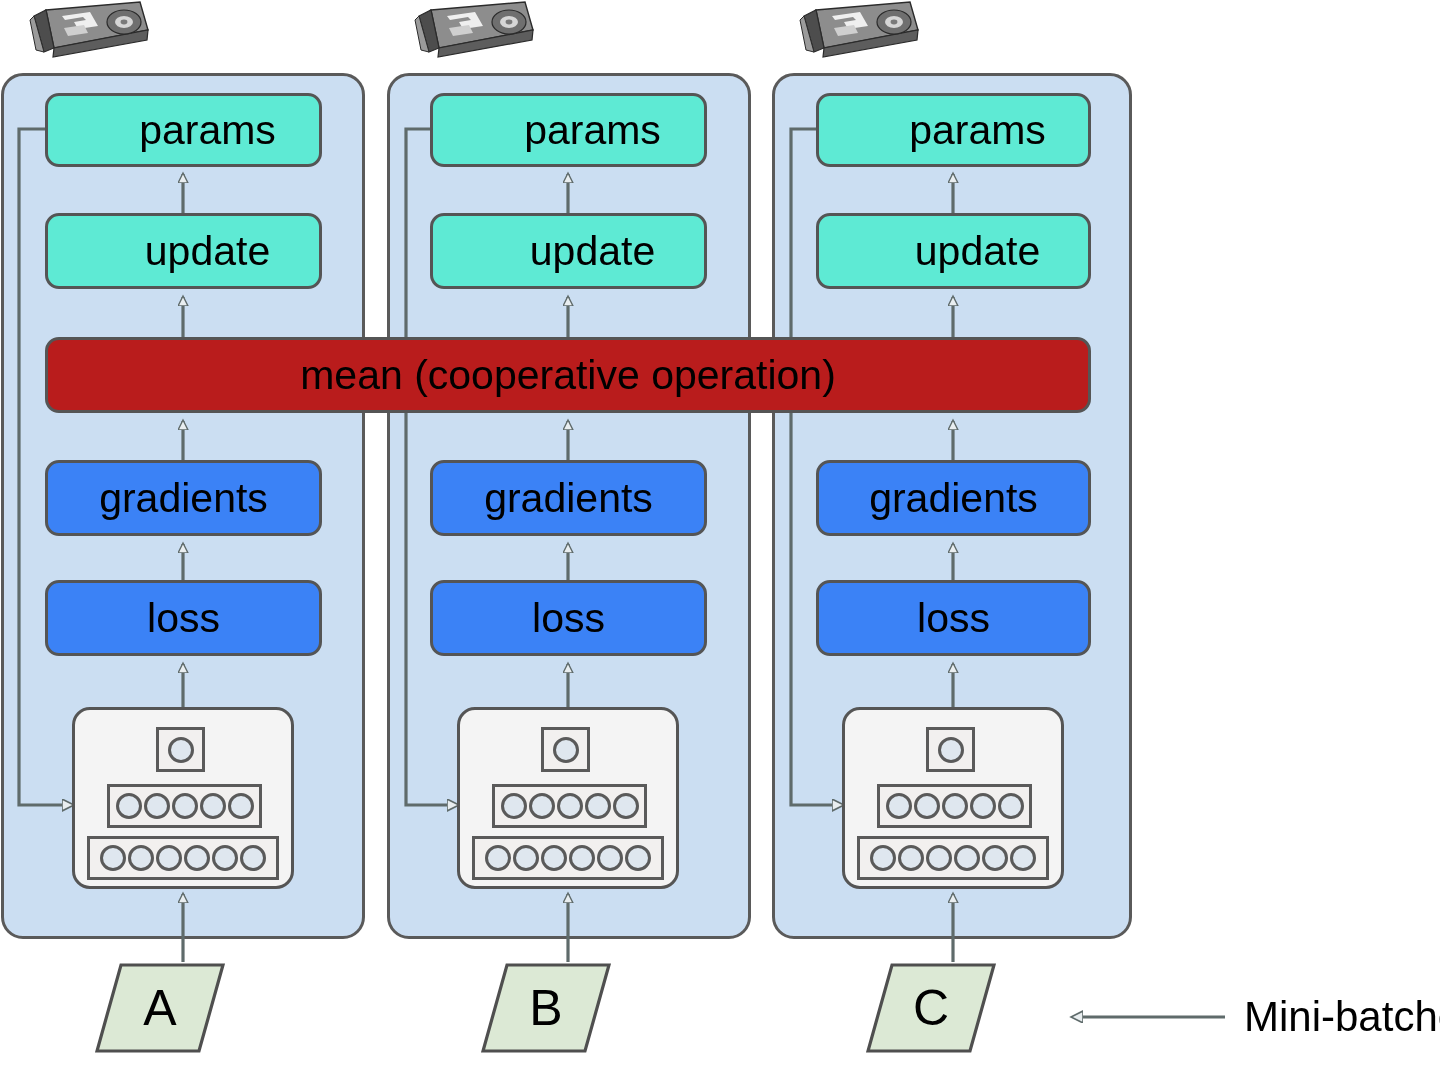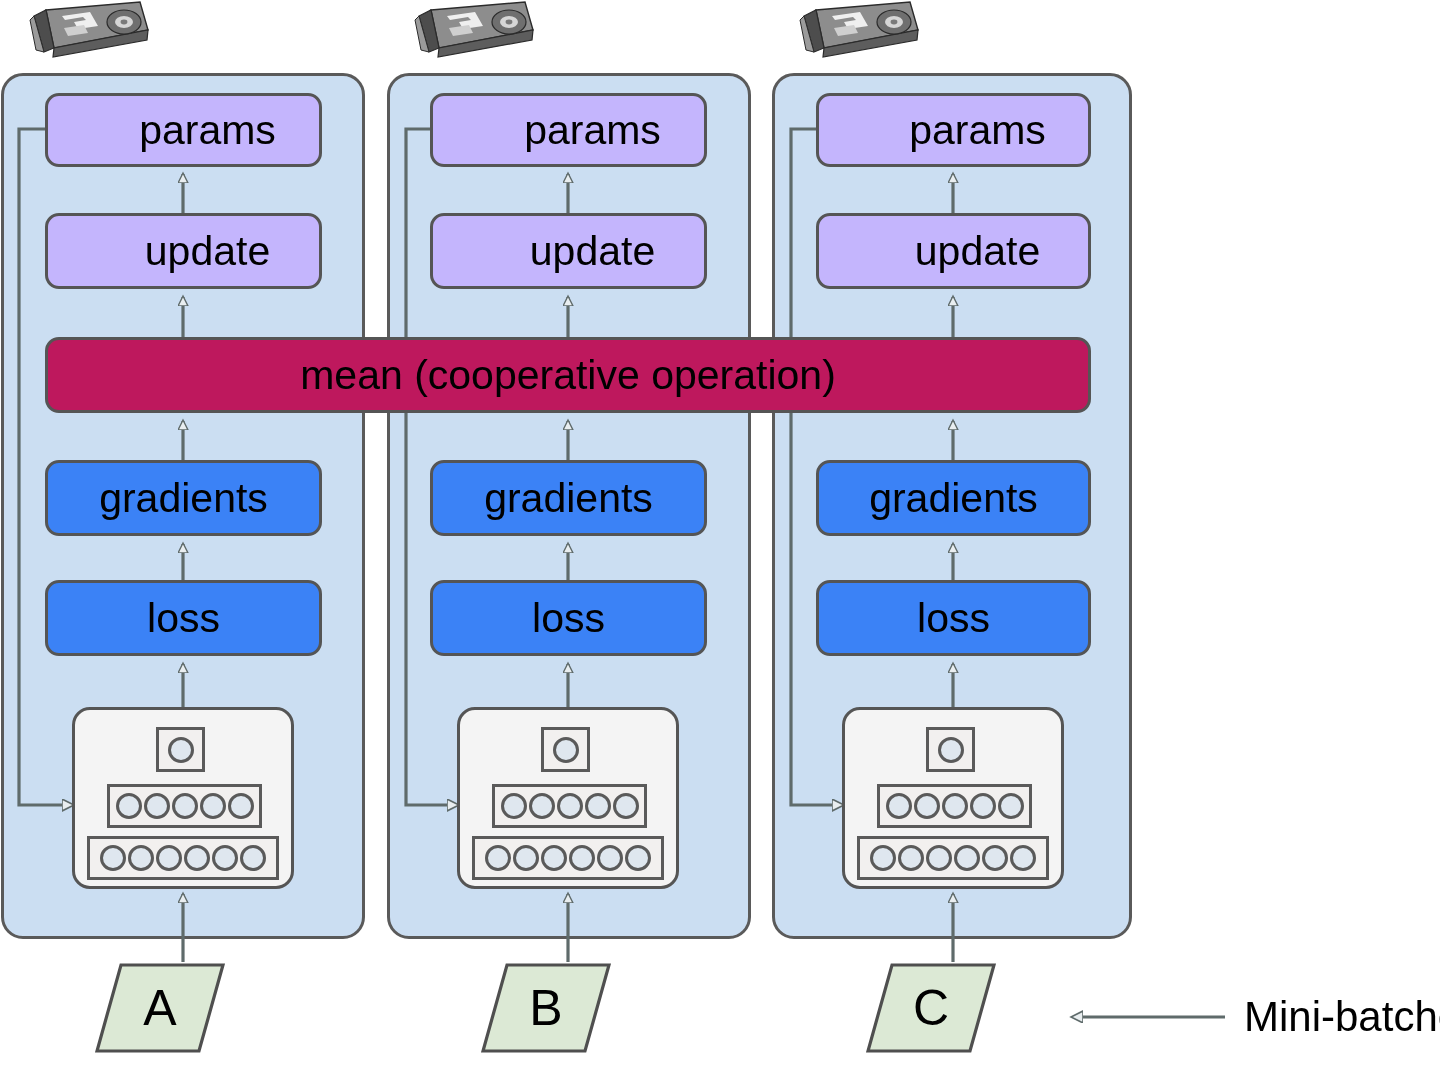--- a/index.html
+++ b/index.html
@@ -30,27 +30,27 @@
     position:absolute;
     box-sizing:border-box;
     border:3px solid #555555;
     border-radius:14px;
     display:flex;align-items:center;justify-content:center;
     font-size:41px;
     color:#000;
     letter-spacing:0px;
     white-space:nowrap;
   }
-  .node.pink{background:#c4b5fd;padding-left:48px;}
+  .node.pink{background:#5eead4;padding-left:48px;}
   .node.white{background:#3b82f6;}
 
   .meanbox{
     position:absolute;
     box-sizing:border-box;
-    background:#be185d;
+    background:#b91c1c;
     border:3px solid #555555;
     border-radius:14px;
     display:flex;align-items:center;justify-content:center;
     font-size:41px;color:#000;white-space:nowrap;
     z-index:6;
   }
 
   
   .netbox{
     position:absolute;

